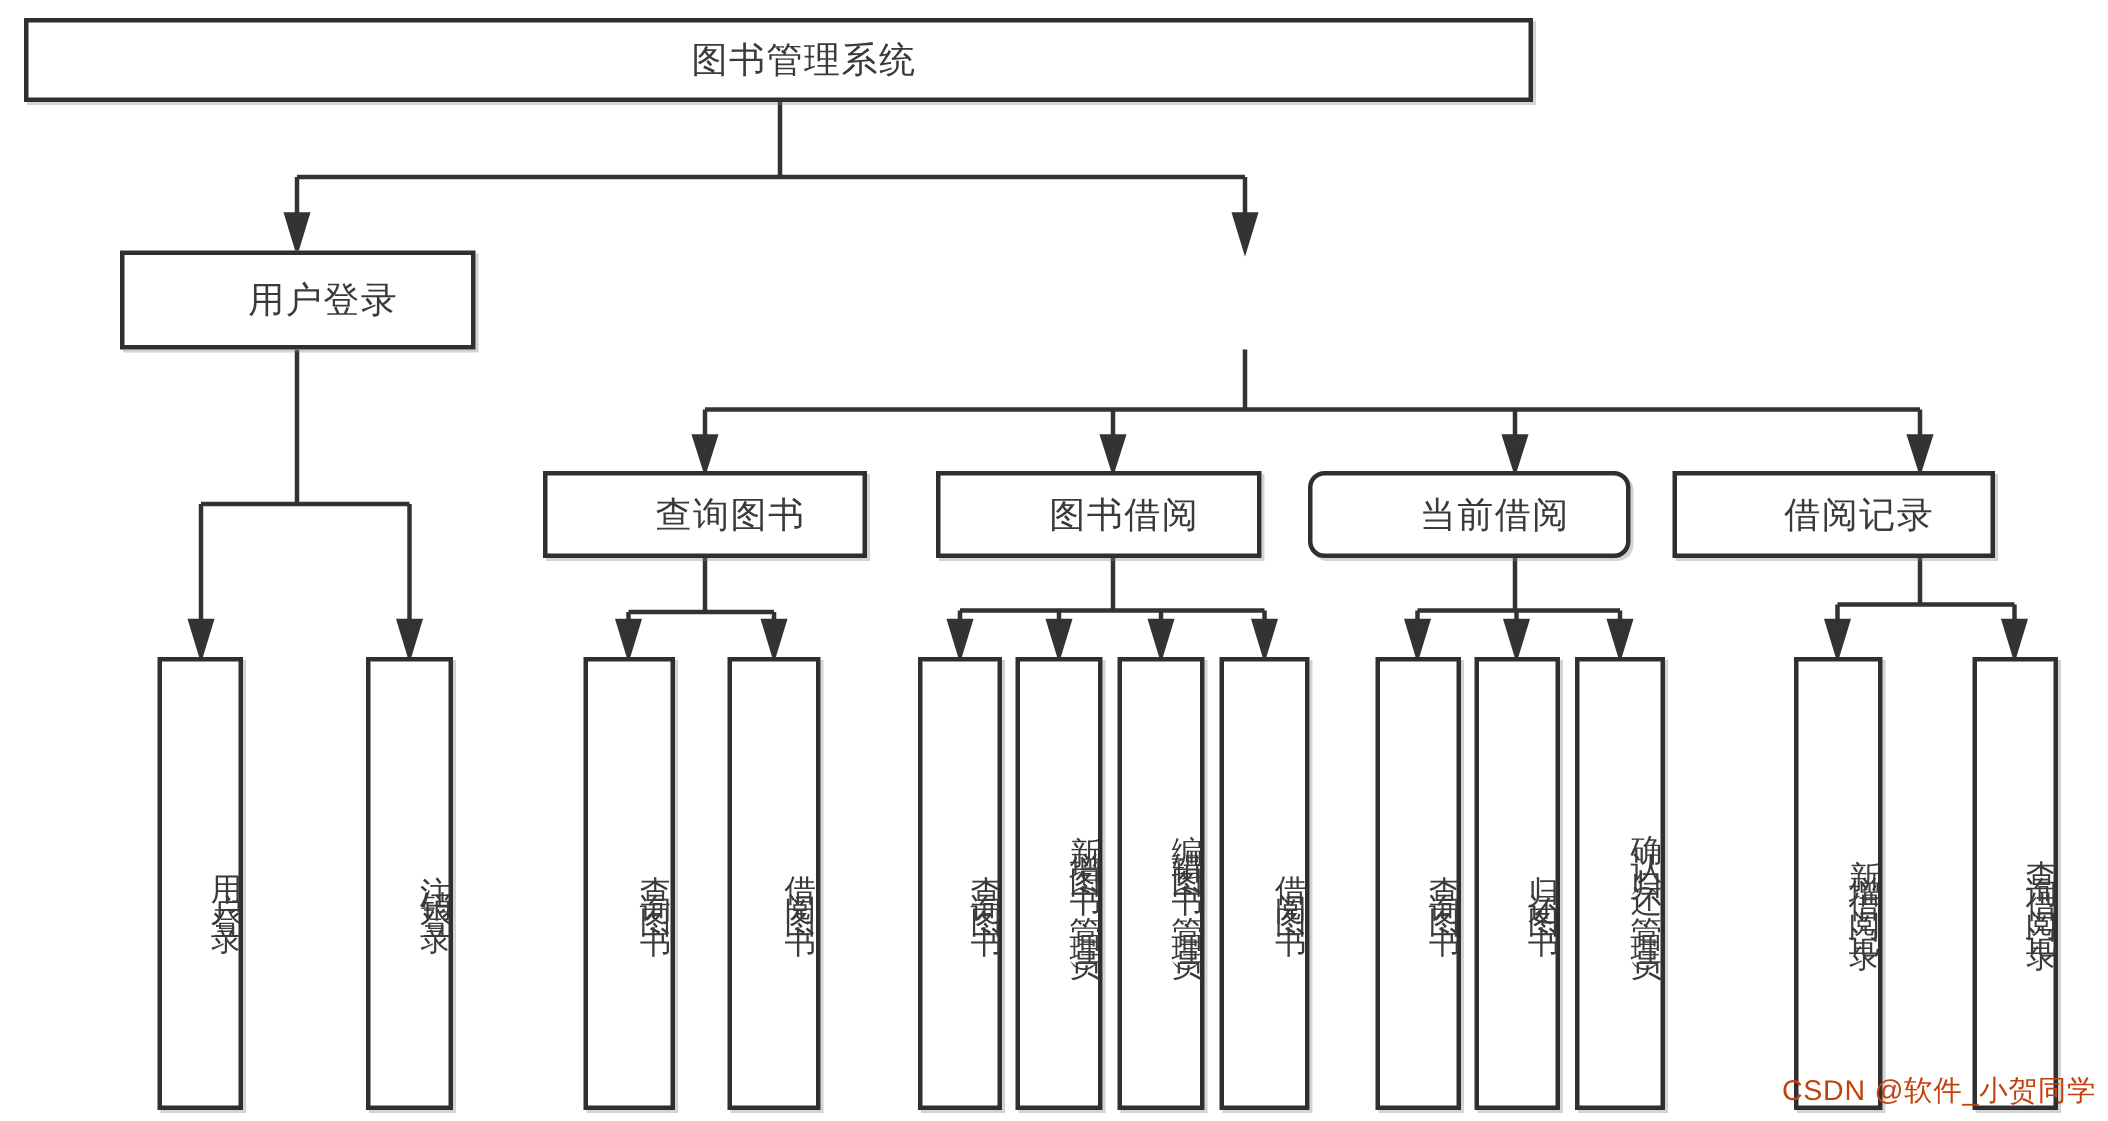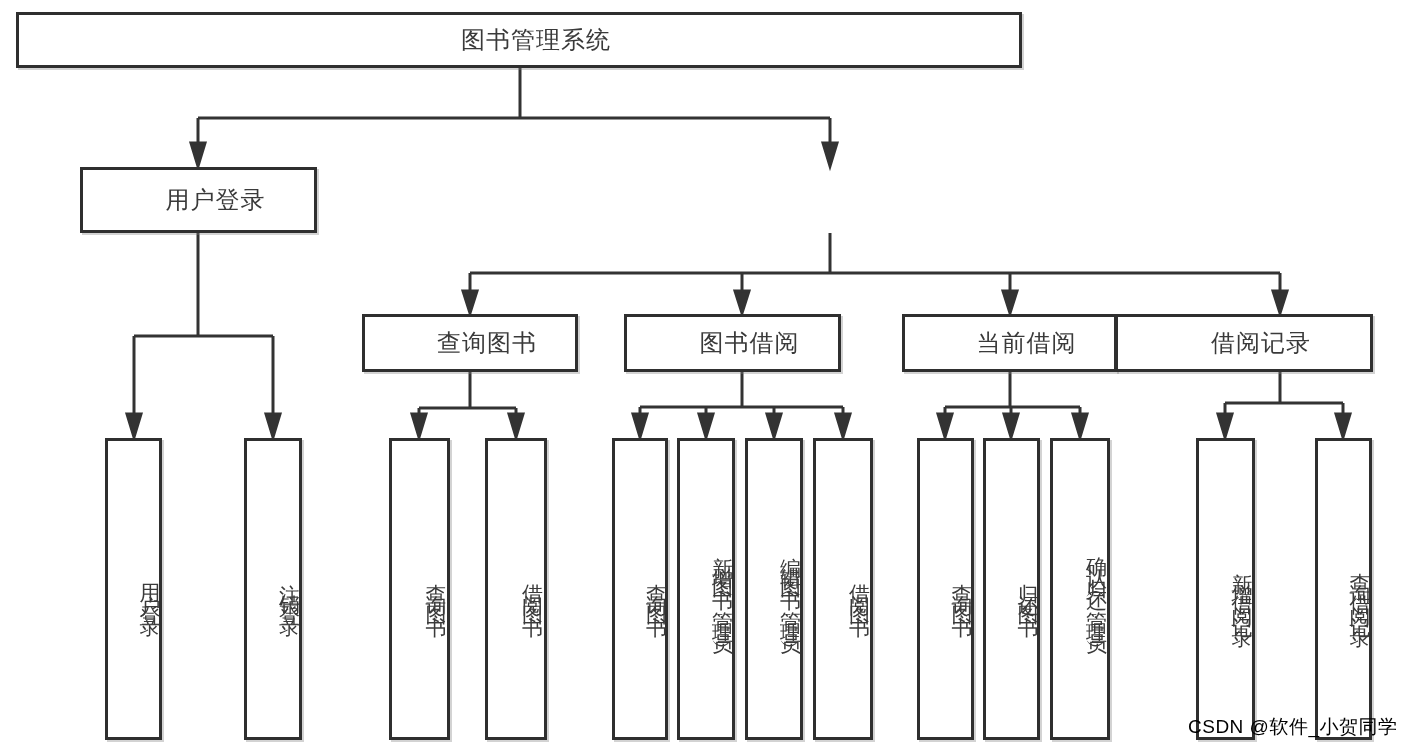--- a/index.html
+++ b/index.html
@@ -47,21 +47,21 @@
     font-size: 21px;
     letter-spacing: 11px;
     line-height: 1;
     color: #3a3a3a;
   }
   .watermark {
     position: absolute;
     left: 1188px;
     top: 714px;
     font-size: 19px;
-    color: #000000;
+    color: #c2410c;
     white-space: nowrap;
     z-index: 5;
     letter-spacing: 0.5px;
     text-align: right;
   }
 </style>
 </head>
 <body>
 
 <div class="canvas">
@@ -137,24 +137,24 @@
   <div class="node h" style="left:80px; top:167px; width:237px; height:66px;">
     <span>用户登录</span>
   </div>
 
   <div class="node h" style="left:362px; top:314px; width:216px; height:58px;">
     <span>查询图书</span>
   </div>
   <div class="node h" style="left:624px; top:314px; width:217px; height:58px;">
     <span>图书借阅</span>
   </div>
-  <div class="node h" style="left:902px; top:314px; width:215px; height:58px;">
+  <div class="node h" style="left:872px; top:314px; width:215px; height:58px;border-radius:11px;">
     <span>当前借阅</span>
   </div>
-  <div class="node h" style="left:1115px; top:314px; width:258px; height:58px;">
+  <div class="node h" style="left:1115px; top:314px; width:215px; height:58px;">
     <span>借阅记录</span>
   </div>
 
   <div class="node leaf" style="left:105px; width:57px;">
     <span>用户登录</span>
   </div>
   <div class="node leaf" style="left:244px; width:58px;">
     <span>注销登录</span>
   </div>
 

